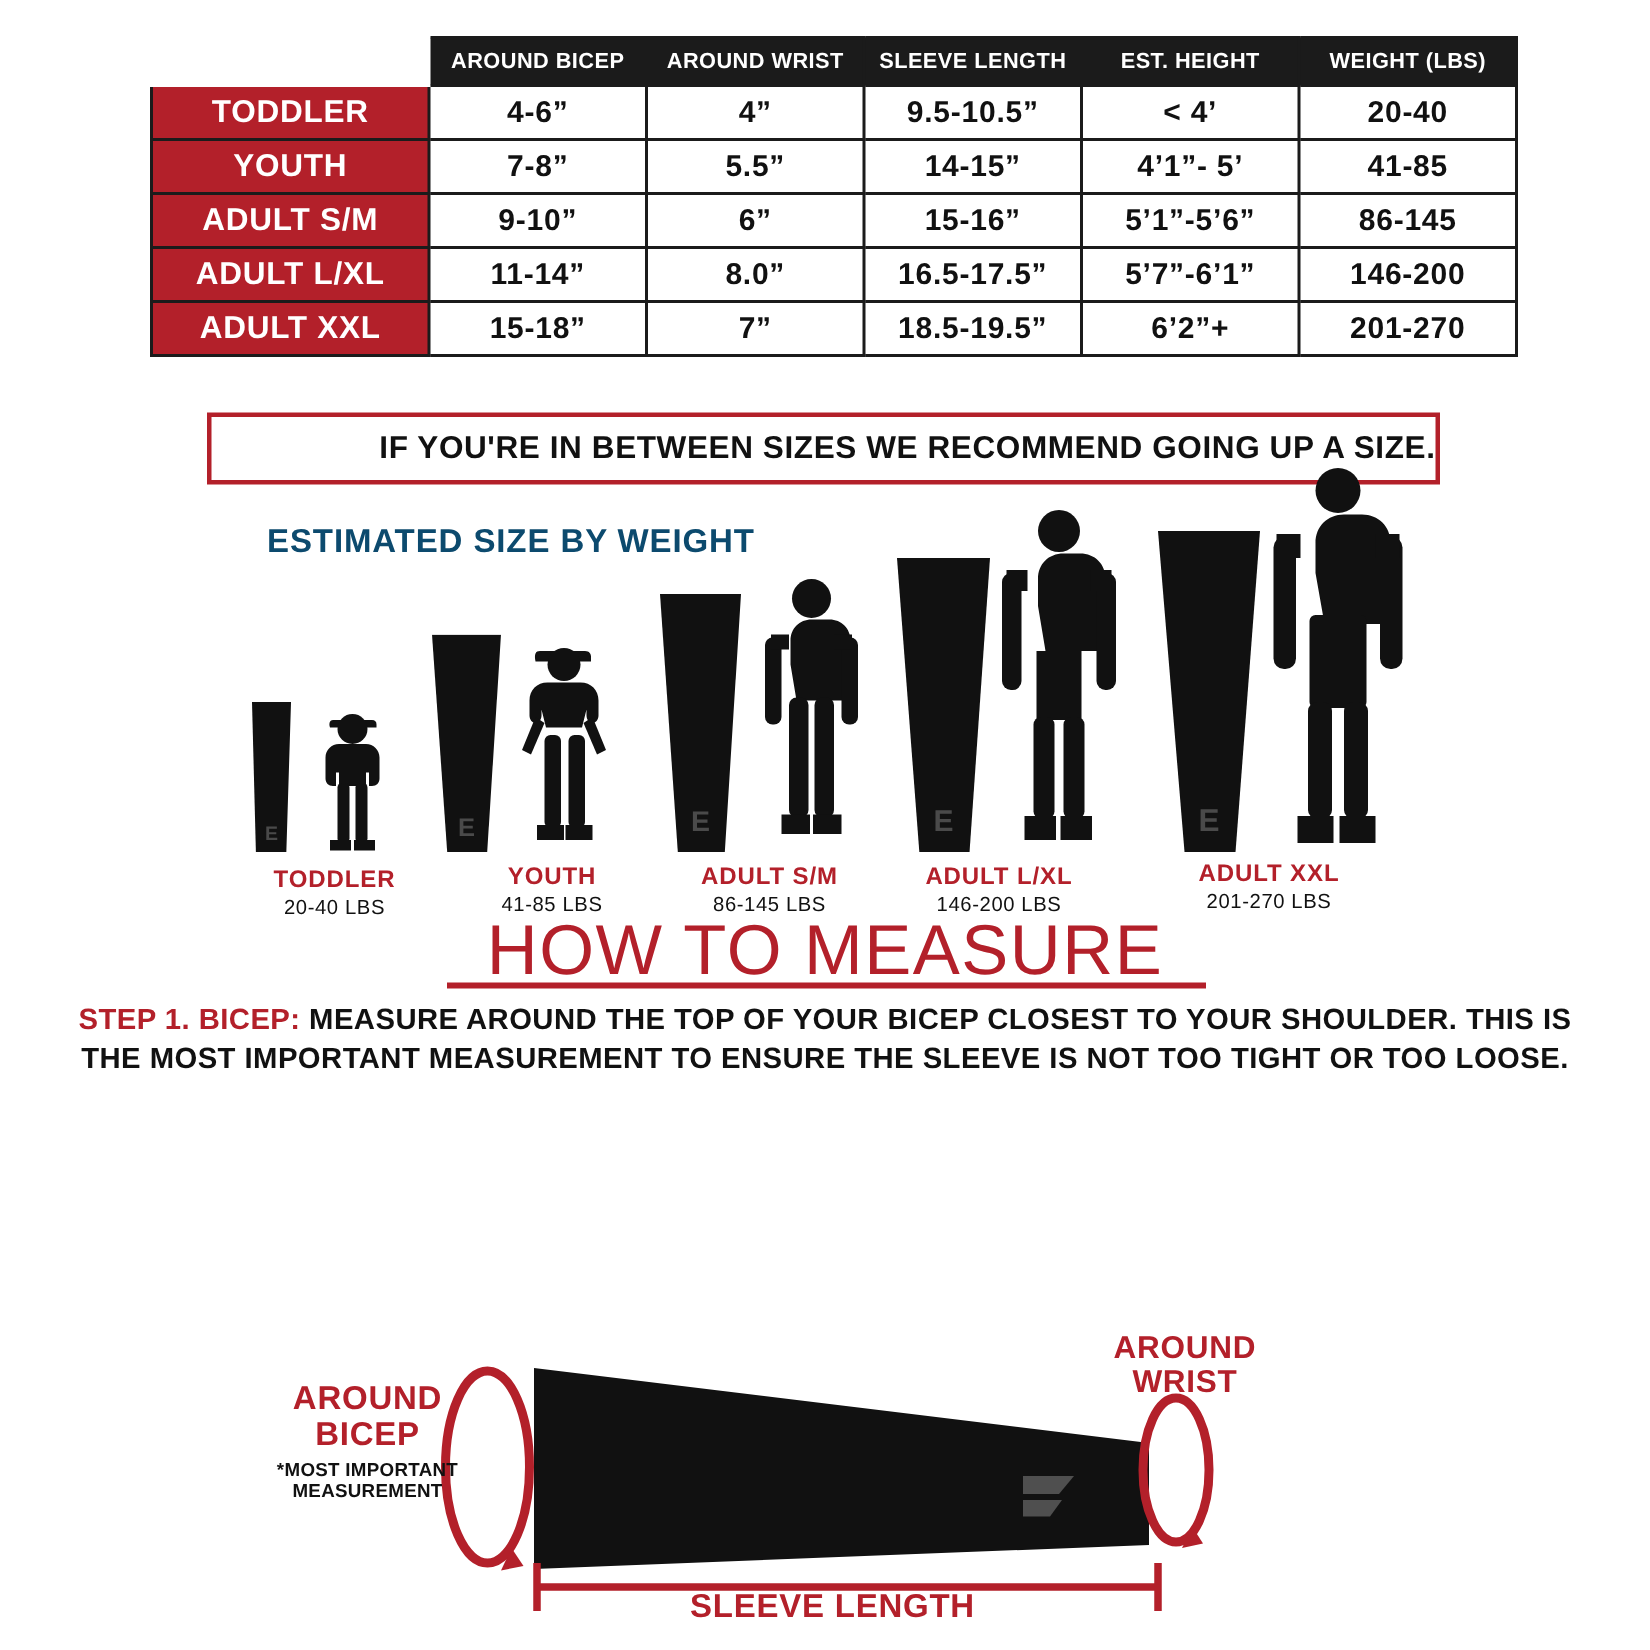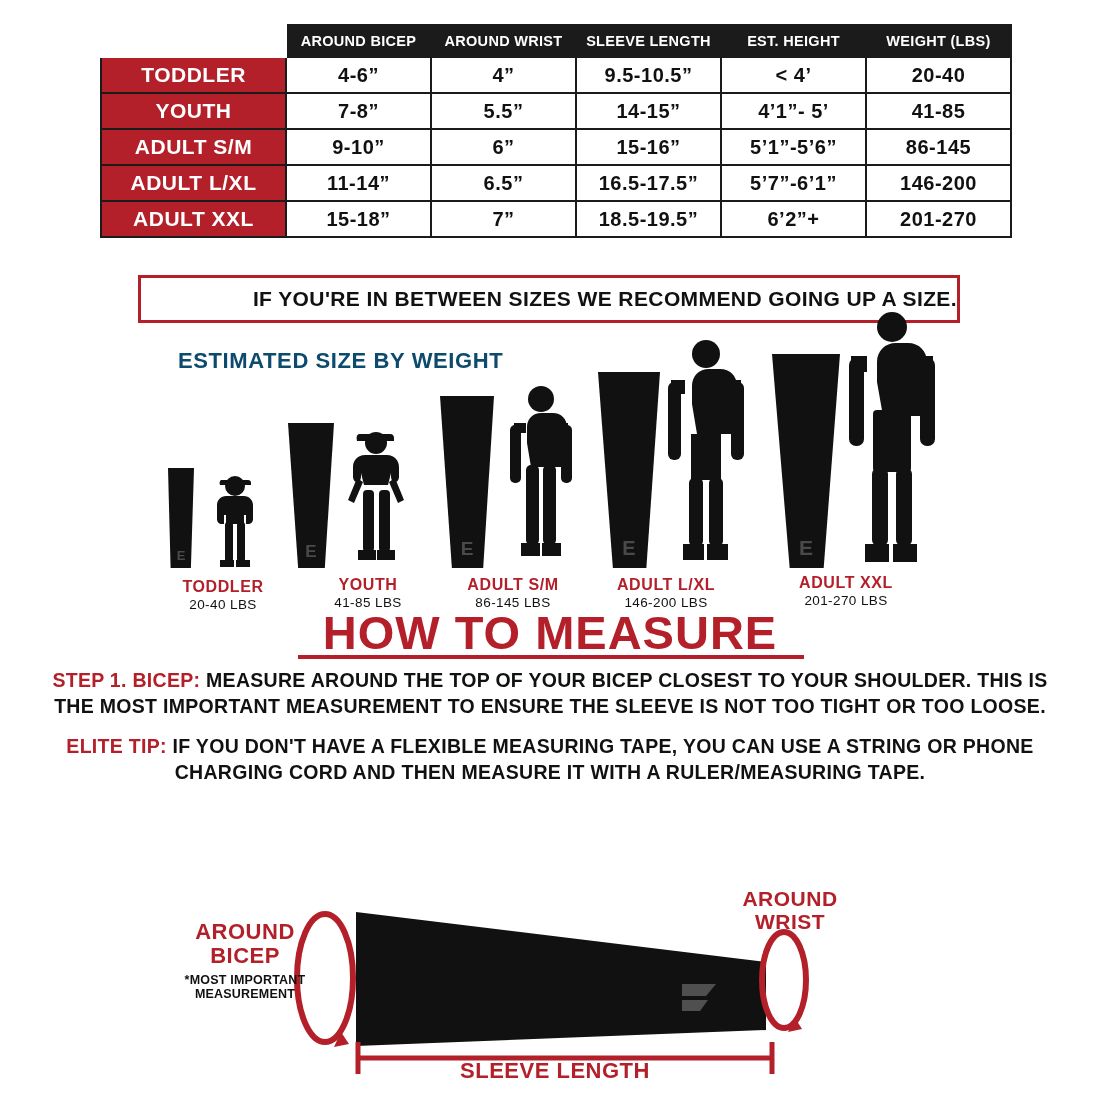--- a/index.html
+++ b/index.html
@@ -86,21 +86,21 @@
   .cap-name{
     color:#b3202a;font-size:16px;font-weight:bold;letter-spacing:0.6px;
   }
   .cap-weight{
     color:#111;font-size:13.5px;font-weight:normal;letter-spacing:0.4px;margin-top:1px;
   }
 
   
   .htm-title{
     position:absolute;left:0;top:605px;width:1100px;text-align:center;
-    color:#b3202a;font-size:47px;font-weight:bold;letter-spacing:1px;
+    color:#b3202a;font-size:47px;font-weight:normal;letter-spacing:1px;
   }
   .htm-underline{
     position:absolute;left:298px;top:655px;width:506px;height:4px;background:#b3202a;
   }
 
   .steps{position:absolute;left:40px;top:668px;width:1020px;text-align:center;}
   .step{
     font-size:19.5px;font-weight:bold;letter-spacing:0.3px;line-height:1.33;
     margin-bottom:14px;color:#111;
   }
@@ -166,21 +166,21 @@
         <td class="rowhead">ADULT S/M</td>
         <td class="val">9-10”</td>
         <td class="val">6”</td>
         <td class="val">15-16”</td>
         <td class="val">5’1”-5’6”</td>
         <td class="val">86-145</td>
       </tr>
       <tr>
         <td class="rowhead">ADULT L/XL</td>
         <td class="val">11-14”</td>
-        <td class="val">6.5”</td>
+        <td class="val">8.0”</td>
         <td class="val">16.5-17.5”</td>
         <td class="val">5’7”-6’1”</td>
         <td class="val">146-200</td>
       </tr>
       <tr>
         <td class="rowhead">ADULT XXL</td>
         <td class="val">15-18”</td>
         <td class="val">7”</td>
         <td class="val">18.5-19.5”</td>
         <td class="val">6’2”+</td>
@@ -325,23 +325,20 @@
 
   </div>
 
   <div class="htm-title">HOW TO MEASURE</div>
   <div class="htm-underline"></div>
 
   <div class="steps">
     <div class="step">
       <span class="lead">STEP 1. BICEP:</span><span> MEASURE AROUND THE TOP OF YOUR BICEP CLOSEST TO YOUR SHOULDER. THIS IS THE MOST IMPORTANT MEASUREMENT TO ENSURE THE SLEEVE IS NOT TOO TIGHT OR TOO LOOSE.</span>
     </div>
-    <div class="step">
-      <span class="lead">ELITE TIP:</span><span> IF YOU DON'T HAVE A FLEXIBLE MEASURING TAPE, YOU CAN USE A STRING OR PHONE CHARGING CORD AND THEN MEASURE IT WITH A RULER/MEASURING TAPE.</span>
-    </div>
   </div>
 
   <div class="diagram">
 
     <svg class="sleeve-big" width="420" height="150" viewBox="0 0 420 150">
       <path d="M4 6 L414 56 L414 124 L4 140 Z" fill="#111111"></path>
       <g transform="translate(330,78)">
         <polygon points="0,0 34,0 24,12 0,12" fill="#4f4f4f"></polygon>
         <polygon points="0,16 26,16 18,27 0,27" fill="#4f4f4f"></polygon>
       </g>

